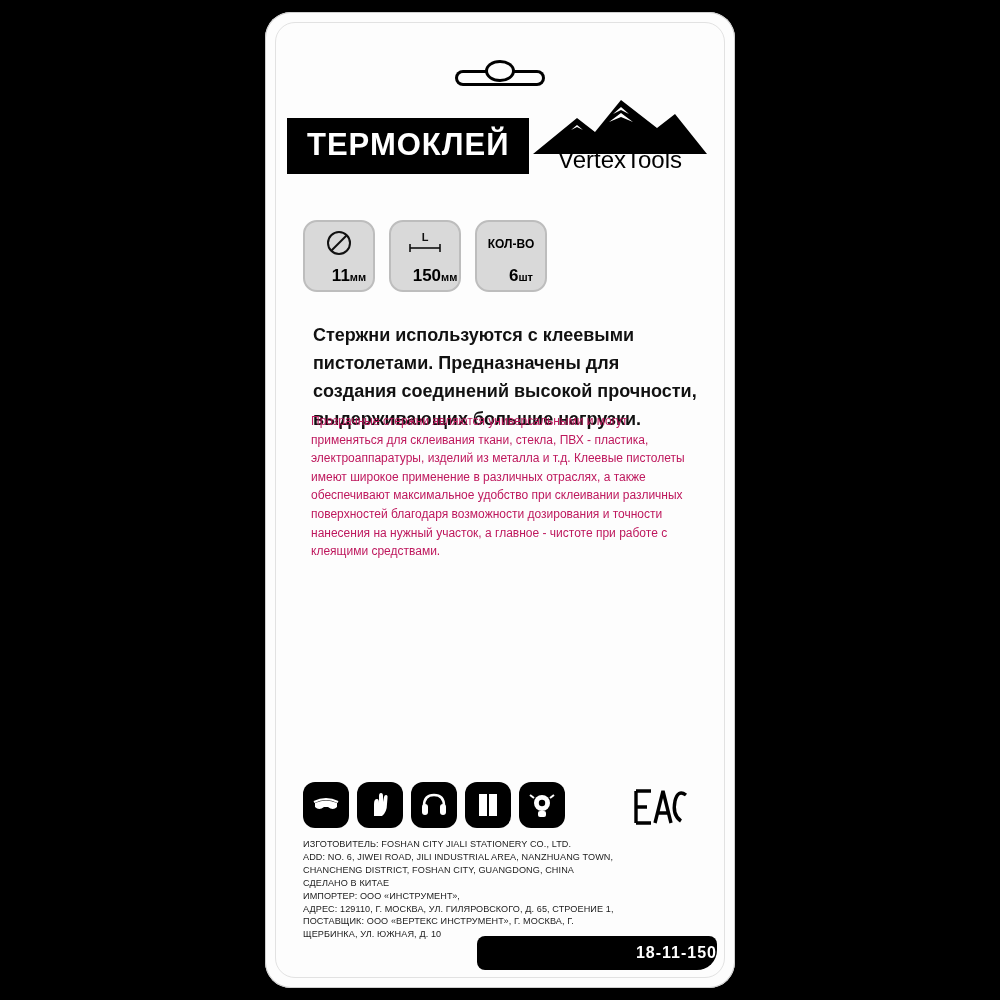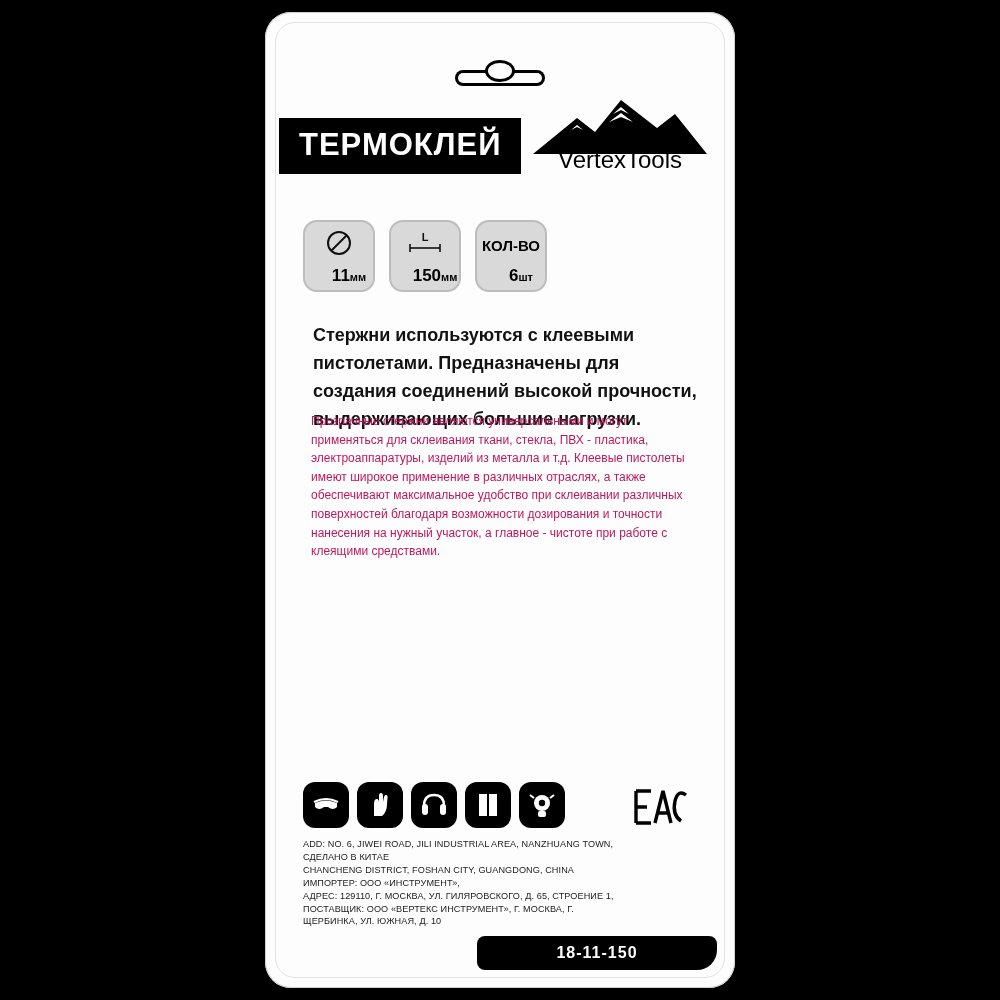--- a/index.html
+++ b/index.html
@@ -38,21 +38,21 @@
   .hang-hole .round::after{
     content:"";position:absolute;left:3px;top:3px;right:3px;bottom:3px;
     background:#fdfdfd;border-radius:50%;
   }
 
   
   .header{
     position:absolute;left:0;right:0;top:98px;height:72px;
   }
   .title-box{
-    position:absolute;left:14px;top:8px;
+    position:absolute;left:22px;top:8px;
     background:#000;color:#fff;
     padding:9px 20px 11px 20px;
     font-weight:bold;font-size:31px;letter-spacing:1px;
     font-family:"Liberation Sans",sans-serif;
   }
   .brand{
     position:absolute;right:20px;top:-12px;width:190px;height:80px;
   }
   .brand svg{display:block;}
   .brand-name{
@@ -65,21 +65,21 @@
   .specs{position:absolute;left:38px;top:208px;display:flex;gap:14px;}
   .badge{
     width:72px;height:72px;border-radius:14px;
     background:#d9d9d9;border:2px solid #bdbdbd;
     display:flex;flex-direction:column;align-items:center;justify-content:flex-end;
     padding-bottom:6px;box-sizing:border-box;position:relative;
   }
   .badge .glyph{position:absolute;top:7px;left:0;right:0;display:flex;justify-content:center;}
   .badge .val{font-weight:bold;font-size:17px;color:#000;line-height:1;margin-left:20px;}
   .badge .val small{font-size:11px;font-weight:bold;}
-  .badge .cap{font-weight:bold;font-size:15px;color:#000;line-height:1;margin-bottom:6px;}
+  .badge .cap{font-weight:bold;font-size:12px;color:#000;line-height:1;margin-bottom:6px;}
 
   
   .lead{
     position:absolute;left:48px;top:310px;width:390px;
     font-weight:bold;font-size:18px;line-height:1.55;color:#111;
   }
   .body{
     position:absolute;left:46px;top:400px;width:392px;
     font-size:12px;line-height:1.55;color:#be185d;
   }
@@ -98,21 +98,21 @@
   
   .legal{
     position:absolute;left:38px;top:826px;width:400px;
     font-size:9.1px;line-height:1.42;color:#1a1a1a;letter-spacing:.1px;
   }
 
   
   .artbar{
     position:absolute;right:18px;bottom:18px;width:240px;height:34px;
     background:#000;border-radius:8px 8px 20px 8px;
-    display:flex;align-items:center;justify-content:center;
+    display:flex;align-items:center;justify-content:flex-end;
   }
   .artbar span{color:#fff;font-weight:bold;font-size:16px;letter-spacing:1px;}
 </style>
 </head>
 <body>
 
 <div class="stage">
 
   <div class="card">
     <div class="card-inner-line"></div>
@@ -214,23 +214,24 @@
 
     <div class="eac">
       <svg width="56" height="40" viewBox="0 0 56 40">
         <path d="M3 4 L3 36 M3 4 L18 4 M3 20 L14 20 M3 36 L18 36" stroke="#000" stroke-width="3.4" fill="none"></path>
         <path d="M22 36 L30 4 L38 36 M25 26 L35 26" stroke="#000" stroke-width="3.4" fill="none"></path>
         <path d="M53 8 Q45 2 42 14 Q39 28 48 34" stroke="#000" stroke-width="3.4" fill="none"></path>
       </svg>
     </div>
 
     <div class="legal">
+      <div>ИЗГОТОВИТЕЛЬ: FOSHAN CITY JIALI STATIONERY CO., LTD.</div>
       <div>ADD: NO. 6, JIWEI ROAD, JILI INDUSTRIAL AREA, NANZHUANG TOWN,</div>
+      <div>CHANCHENG DISTRICT, FOSHAN CITY, GUANGDONG, CHINA</div>
       <div>СДЕЛАНО В КИТАЕ</div>
-      <div>CHANCHENG DISTRICT, FOSHAN CITY, GUANGDONG, CHINA</div>
       <div>ИМПОРТЕР: ООО «ИНСТРУМЕНТ»,</div>
       <div>АДРЕС: 129110, Г. МОСКВА, УЛ. ГИЛЯРОВСКОГО, Д. 65, СТРОЕНИЕ 1,</div>
       <div>ПОСТАВЩИК: ООО «ВЕРТЕКС ИНСТРУМЕНТ», Г. МОСКВА, Г.</div>
       <div>ЩЕРБИНКА, УЛ. ЮЖНАЯ, Д. 10</div>
     </div>
 
     <div class="artbar">
       <span>18-11-150</span>
     </div>
 

